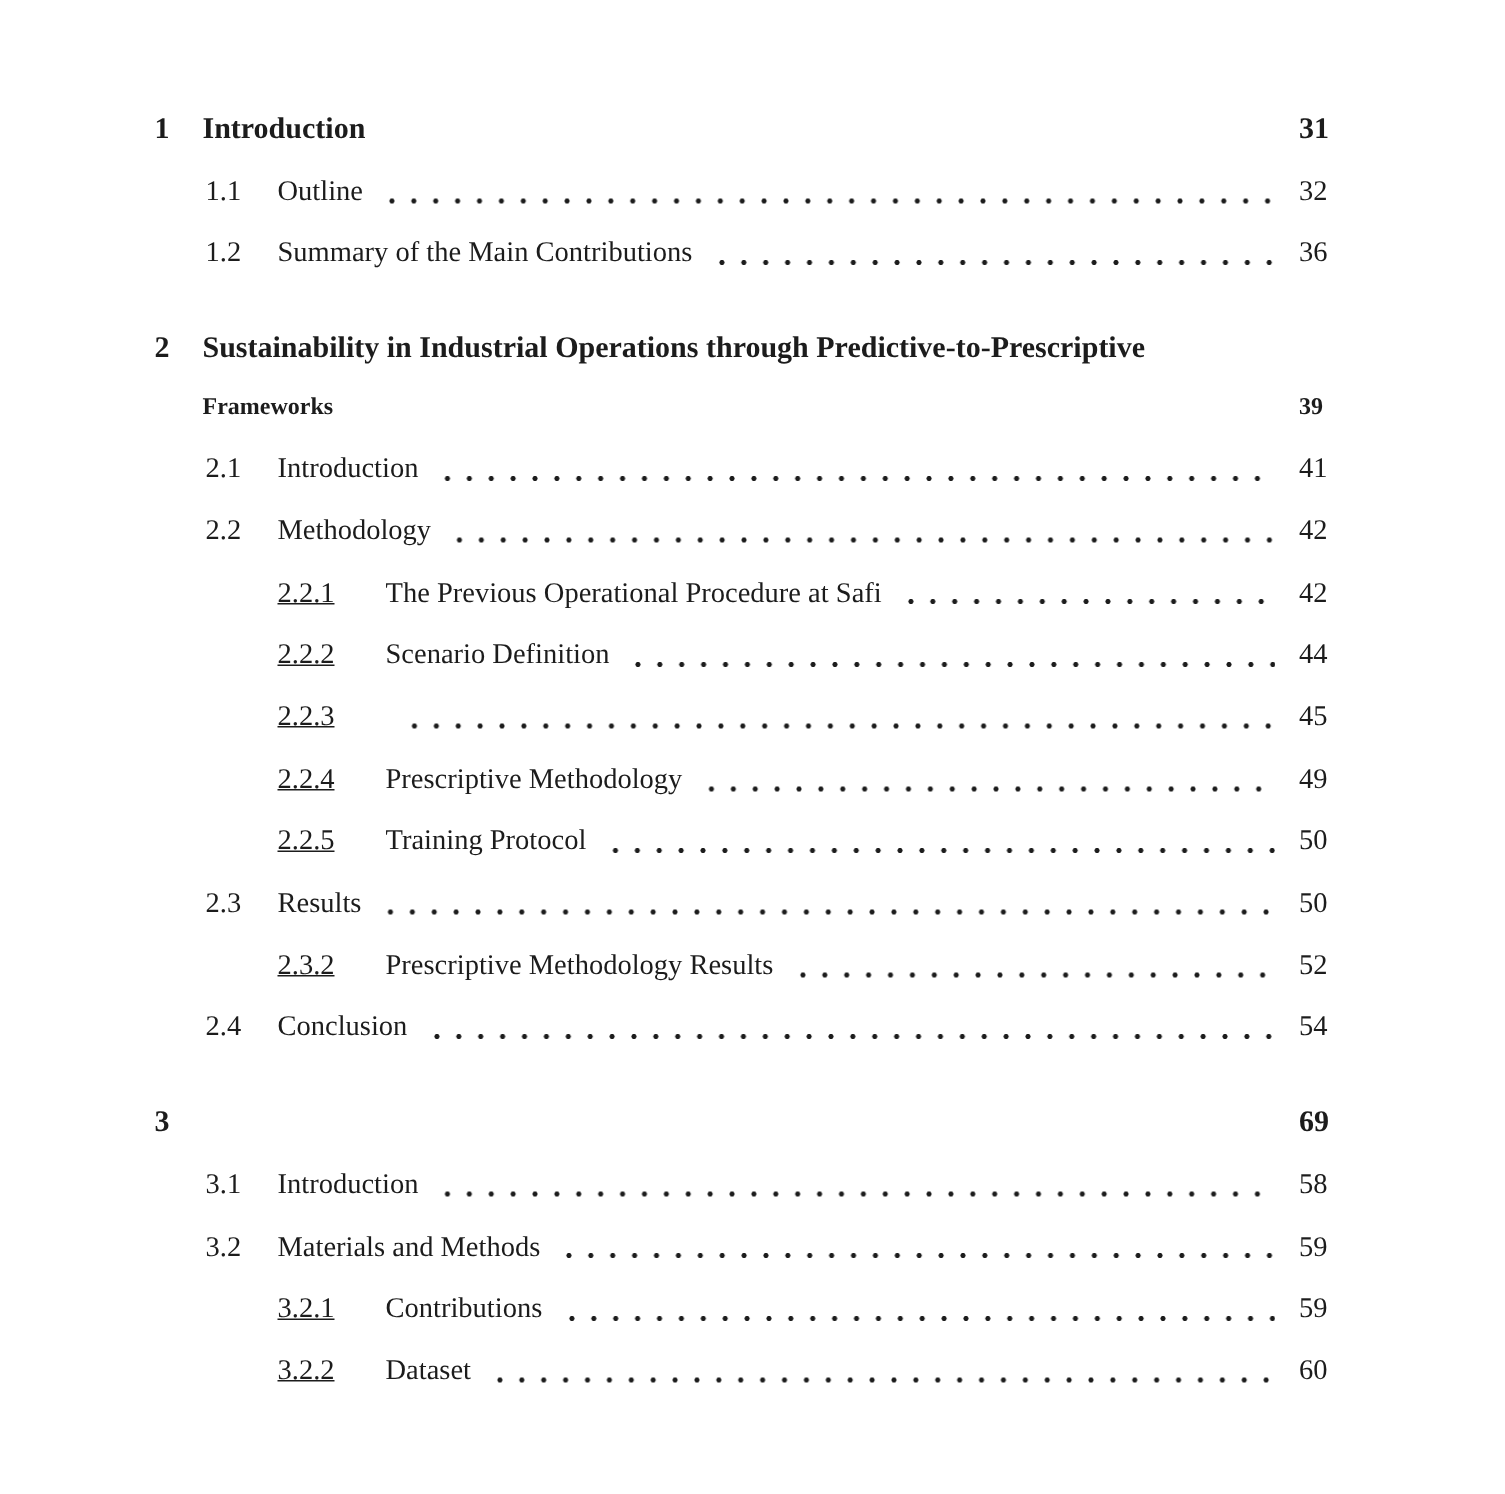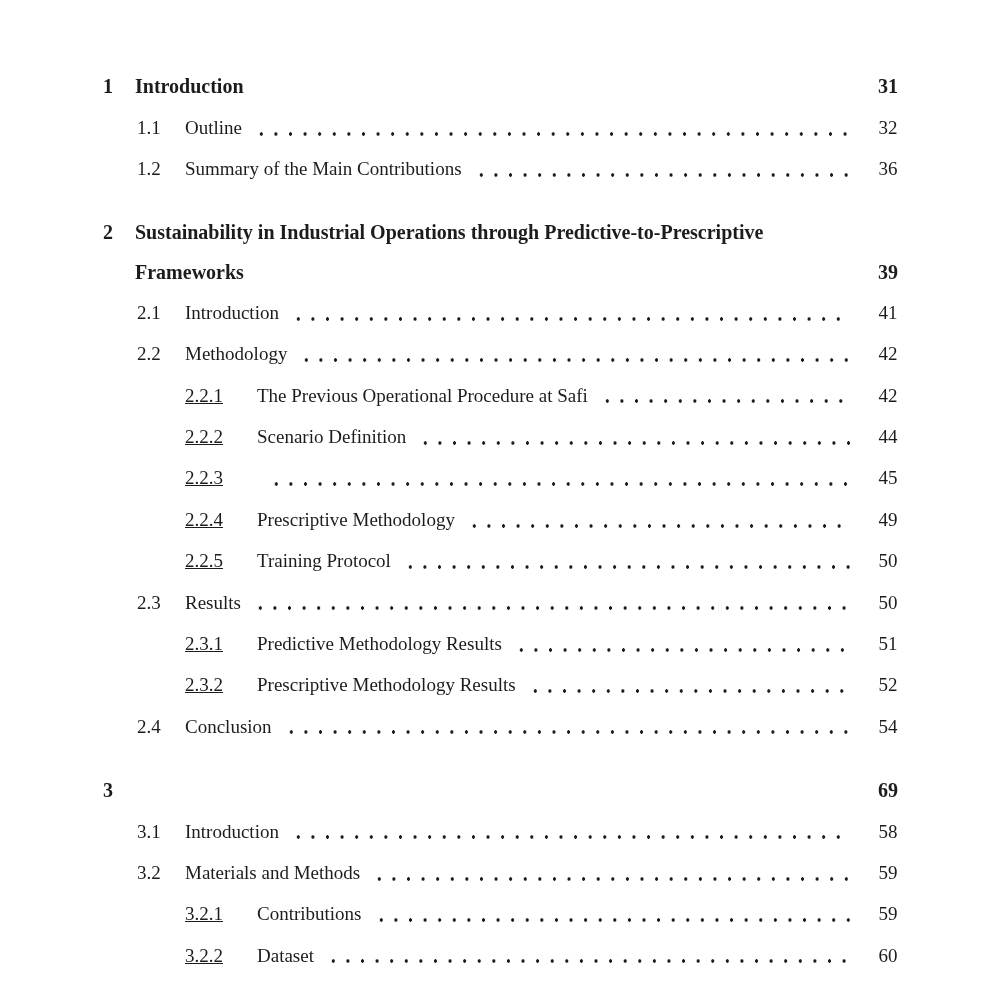--- a/index.html
+++ b/index.html
@@ -37,21 +37,21 @@
   .row.chapter.first {
     margin-top: 0;
   }
   .row.chapter-line1 {
     height: 40px;
     margin-bottom: 0;
   }
   .row.chapter-cont {
     height: 40px;
     font-weight: bold;
-    font-size: 20px;
+    font-size: 16px;
   }
   .num {
     flex: 0 0 auto;
   }
   .ch-num   { width: 32px; }
   .sec-row  { padding-left: 34px; }
   .sec-num  { width: 48px; }
   .sub-row  { padding-left: 82px; }
   .sub-num  { width: 72px; text-decoration: underline; }
   .ch-indent { width: 32px; flex: 0 0 auto; }
@@ -66,21 +66,21 @@
     background-size: 14.6px 6px;
     background-repeat: repeat-x;
     background-position: 2px calc(100% - 12px);
   }
   .spacer {
     flex: 1 1 auto;
   }
   .page {
     flex: 0 0 auto;
     width: 44px;
-    text-align: center;
+    text-align: left;
   }
 </style>
 </head>
 <body>
 
 <div class="toc-page">
   <div class="toc">
 
     <div class="row chapter first">
       <span class="num ch-num">1</span>
@@ -162,26 +162,20 @@
       <span class="page">50</span>
     </div>
 
     <div class="row sec-row">
       <span class="num sec-num">2.3</span>
       <span class="title">Results</span>
       <span class="leader"></span>
       <span class="page">50</span>
     </div>
 
-    <div class="row sub-row">
-      <span class="num sub-num">2.3.1</span>
-      <span class="title">Predictive Methodology Results</span>
-      <span class="leader"></span>
-      <span class="page">51</span>
-    </div>
 
     <div class="row sub-row">
       <span class="num sub-num">2.3.2</span>
       <span class="title">Prescriptive Methodology Results</span>
       <span class="leader"></span>
       <span class="page">52</span>
     </div>
 
     <div class="row sec-row">
       <span class="num sec-num">2.4</span>

